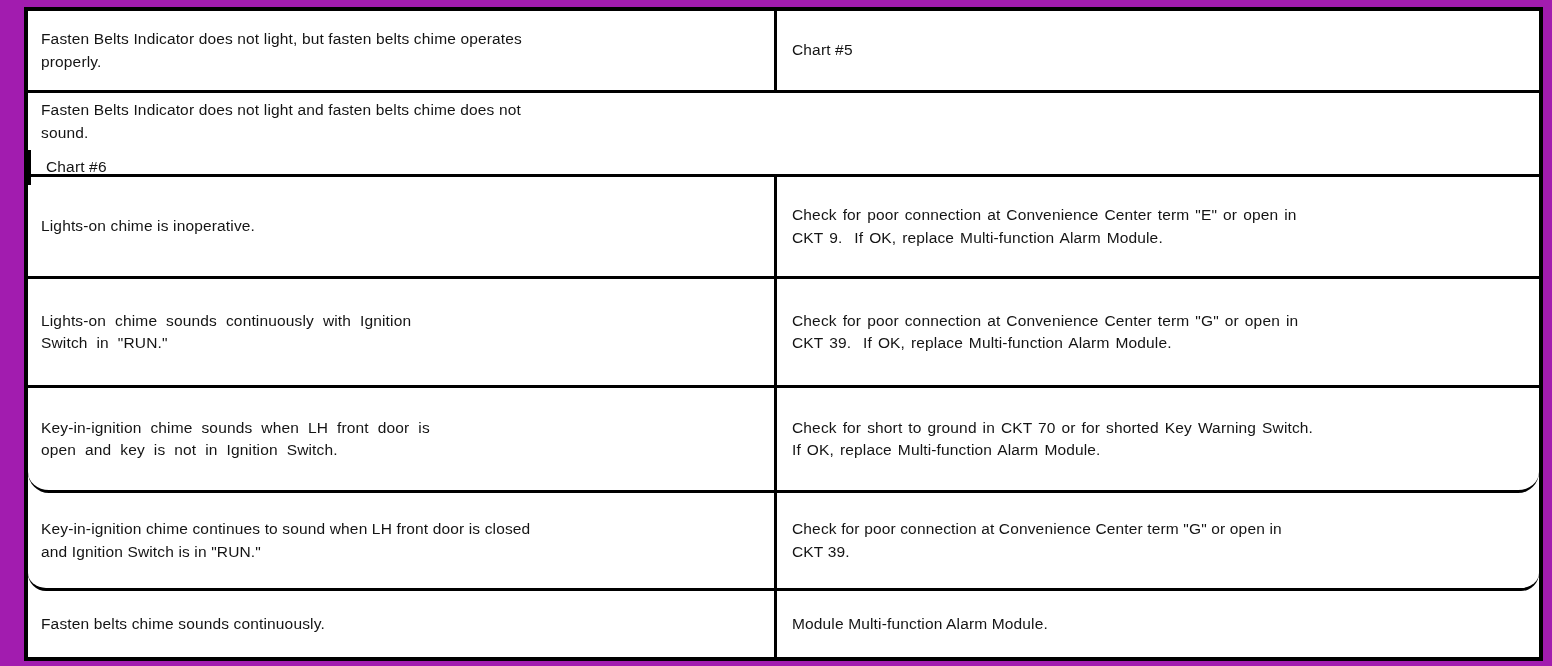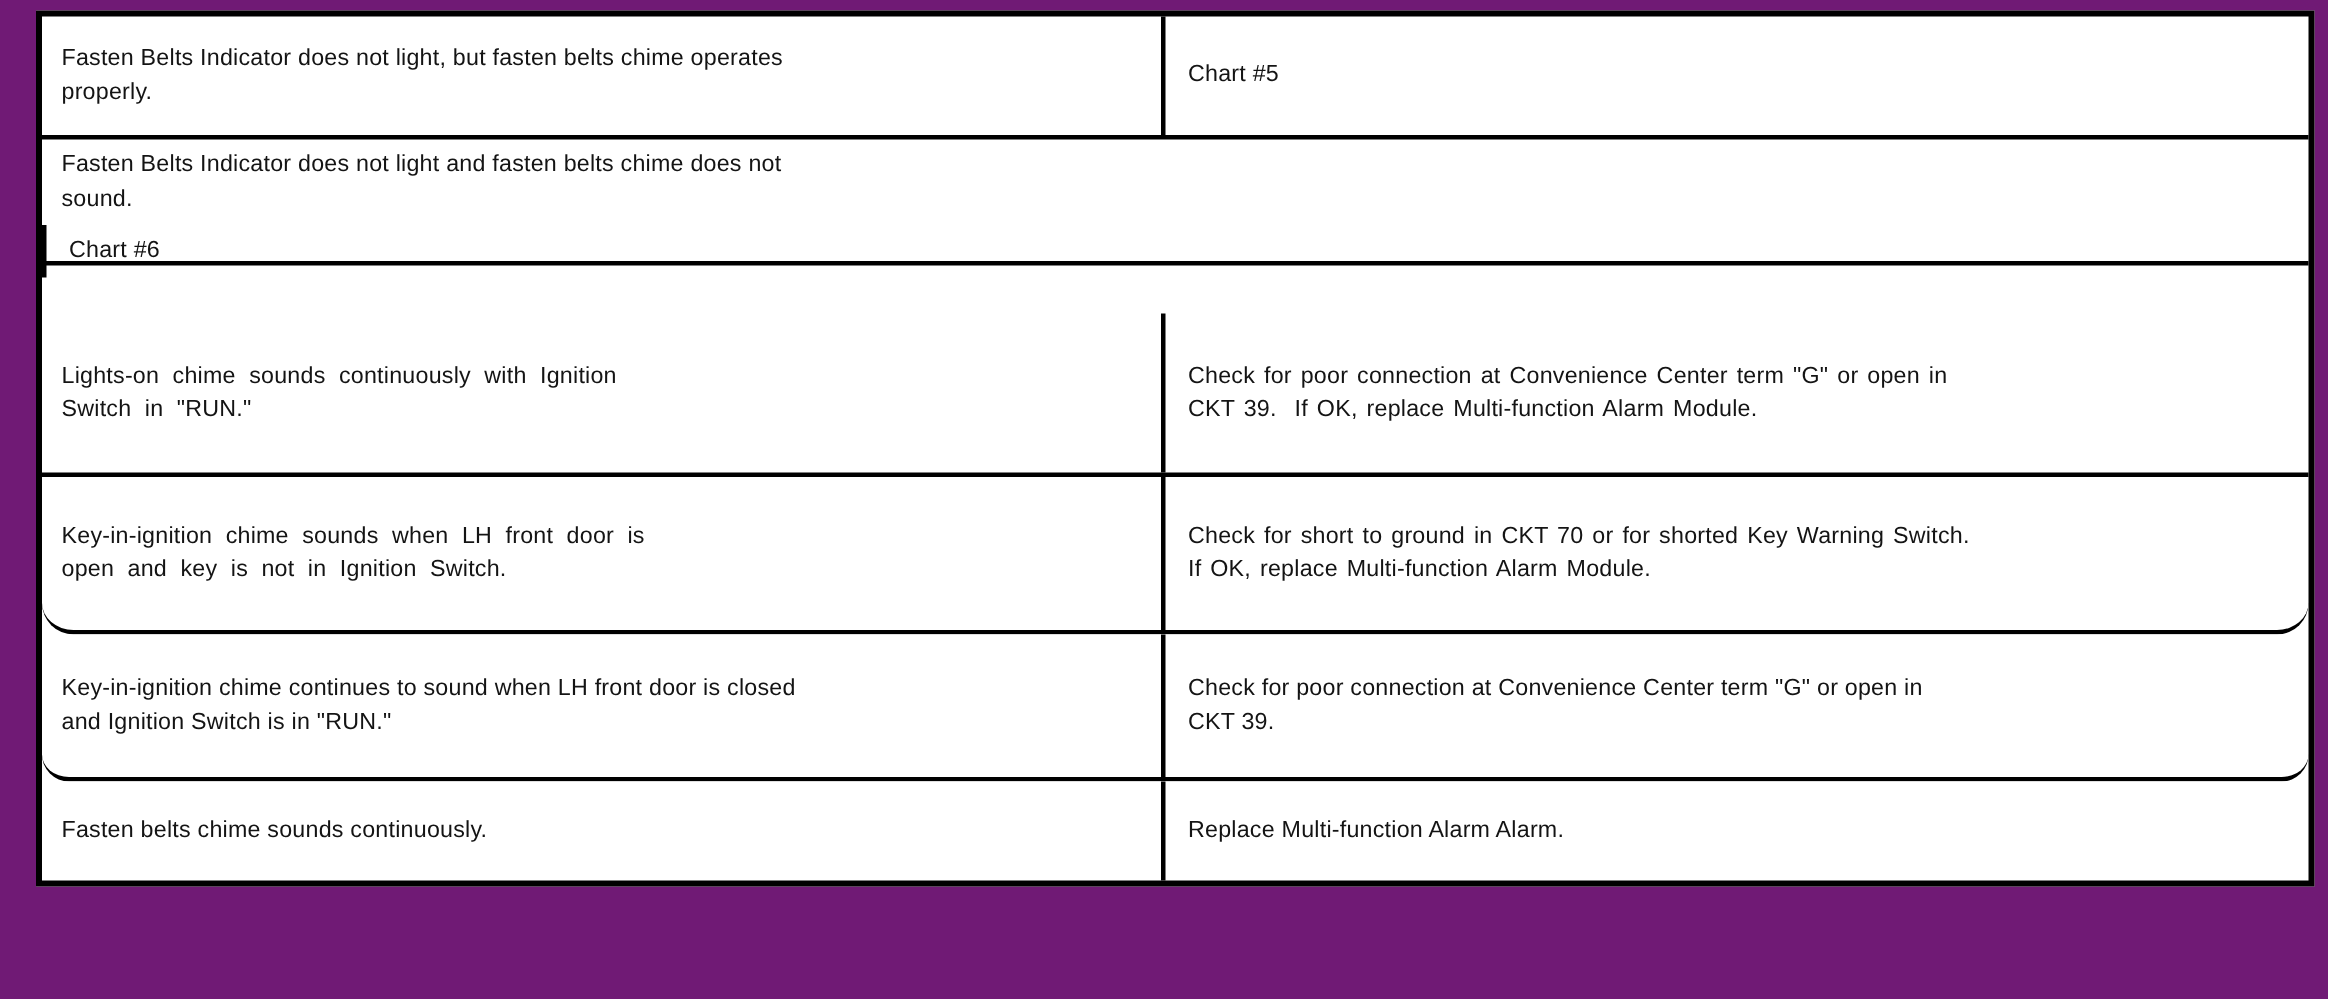--- a/index.html
+++ b/index.html
@@ -7,21 +7,21 @@
     padding: 0;
     background: #ffffff;
     width: 1552px;
     height: 666px;
     overflow: hidden;
   }
   .page {
     position: relative;
     width: 1552px;
     height: 666px;
-    background: #701a75;
+    background: #a21caf;
     font-family: "Liberation Sans", "DejaVu Sans", sans-serif;
     color: #141414;
   }
   .tbl {
     position: absolute;
     left: 24px;
     top: 7px;
     width: 1519px;
     box-sizing: border-box;
     border: 4px solid #000;
@@ -29,21 +29,21 @@
   }
   .row {
     display: flex;
     box-sizing: border-box;
     border-bottom: 3px solid #000;
   }
   .row:last-child { border-bottom: none; }
   .h1 { height: 82px; }
   .h2 { height: 84px; flex-direction: column; }
   .h3 { height: 102px; }
-  .h4 { height: 109px; margin-top: 32px; }
+  .h4 { height: 109px; }
   .h5 { height: 105px; border-radius: 21px; }
   .h6 { height: 98px; border-radius: 18px; }
   .h7 { height: 66px; }
   .cell {
     box-sizing: border-box;
     display: flex;
     align-items: center;
     padding: 6px 18px 6px 13px;
     font-size: 15.5px;
     line-height: 22.5px;
@@ -83,20 +83,29 @@
     <div class="row h2">
       <div class="cell symptom">
         <span>Fasten Belts Indicator does not light and fasten belts chime does not
 sound.</span>
       </div>
       <div class="cell action chart-ref">
         <span>Chart #6</span>
       </div>
     </div>
 
+    <div class="row h3">
+      <div class="cell symptom">
+        <span>Lights-on chime is inoperative.</span>
+      </div>
+      <div class="cell action spread-sm">
+        <span>Check for poor connection at Convenience Center term "E" or open in
+CKT 9.  If OK, replace Multi-function Alarm Module.</span>
+      </div>
+    </div>
 
     <div class="row h4">
       <div class="cell symptom spread">
         <span>Lights-on chime sounds continuously with Ignition
 Switch in "RUN."</span>
       </div>
       <div class="cell action spread-sm">
         <span>Check for poor connection at Convenience Center term "G" or open in
 CKT 39.  If OK, replace Multi-function Alarm Module.</span>
       </div>
@@ -122,18 +131,18 @@
         <span>Check for poor connection at Convenience Center term "G" or open in
 CKT 39.</span>
       </div>
     </div>
 
     <div class="row h7">
       <div class="cell symptom">
         <span>Fasten belts chime sounds continuously.</span>
       </div>
       <div class="cell action">
-        <span>Replace Multi-function Alarm Alarm.</span>
+        <span>Module Multi-function Alarm Module.</span>
       </div>
     </div>
 
   </div>
 </div>
 
 </body></html>

